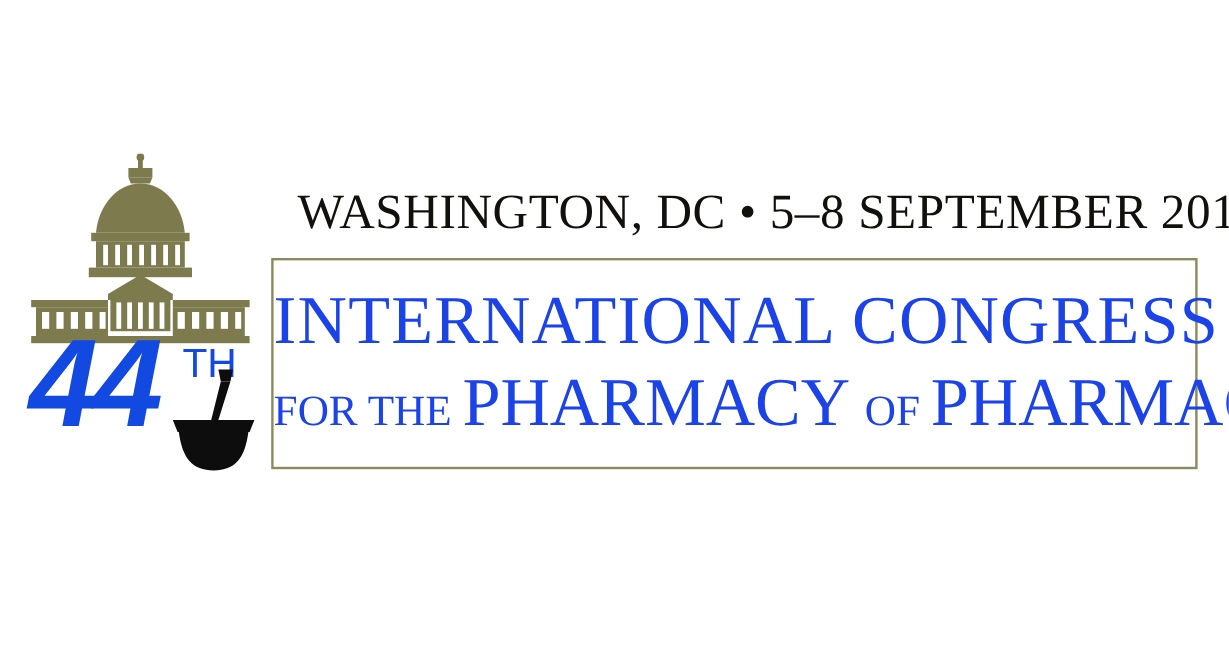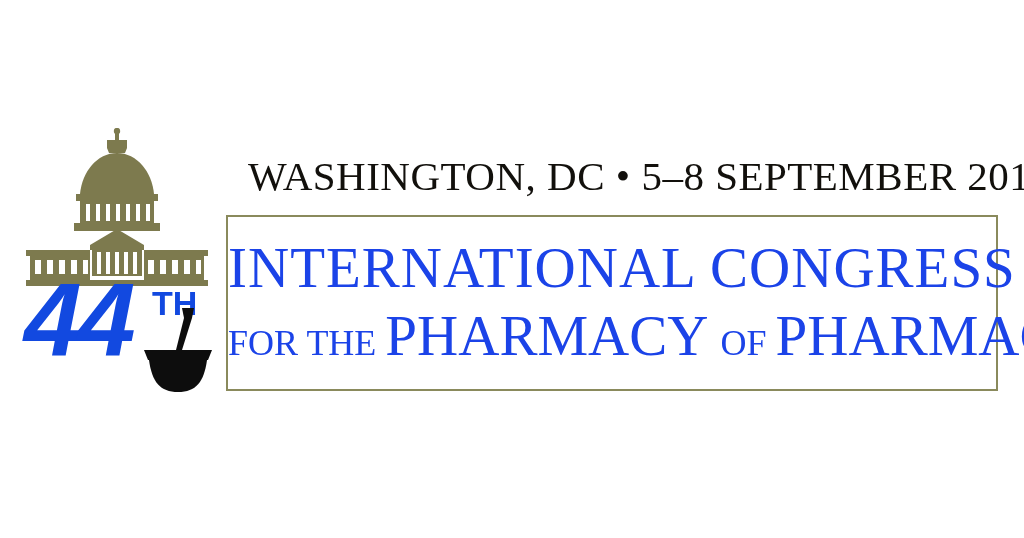--- a/index.html
+++ b/index.html
@@ -57,21 +57,21 @@
     line-height: 104px;
     letter-spacing: -4px;
     color: #1249e0;
     font-style: italic;
   }
   .num-th {
     position: absolute;
     left: 128px;
     top: 18px;
     font-family: "Liberation Sans", sans-serif;
-    font-weight: bold;
+    font-weight: normal;
     font-size: 34px;
     line-height: 34px;
     color: #1249e0;
   }
 
   
   .mortar {
     position: absolute;
     left: 120px;
     top: 178px;

